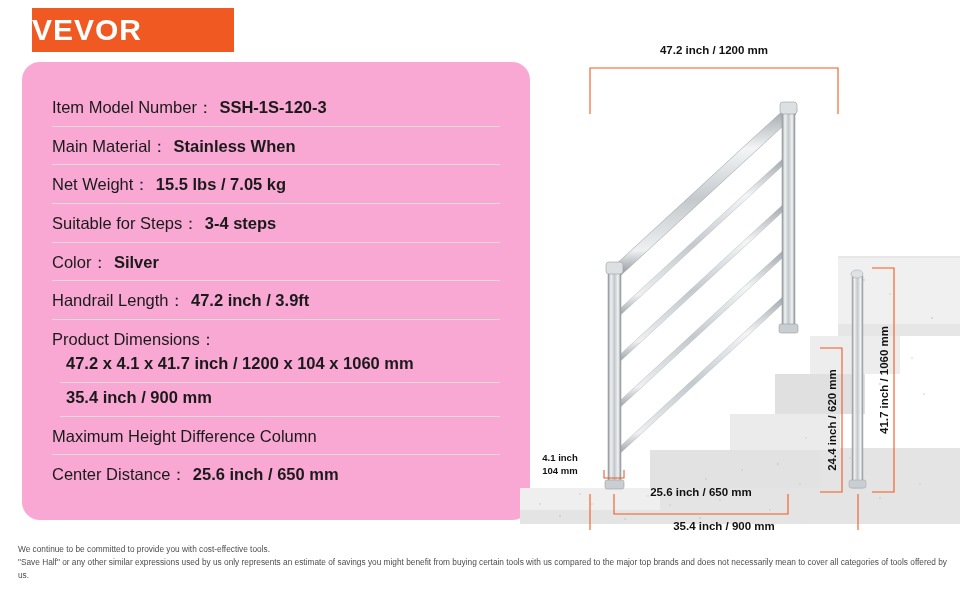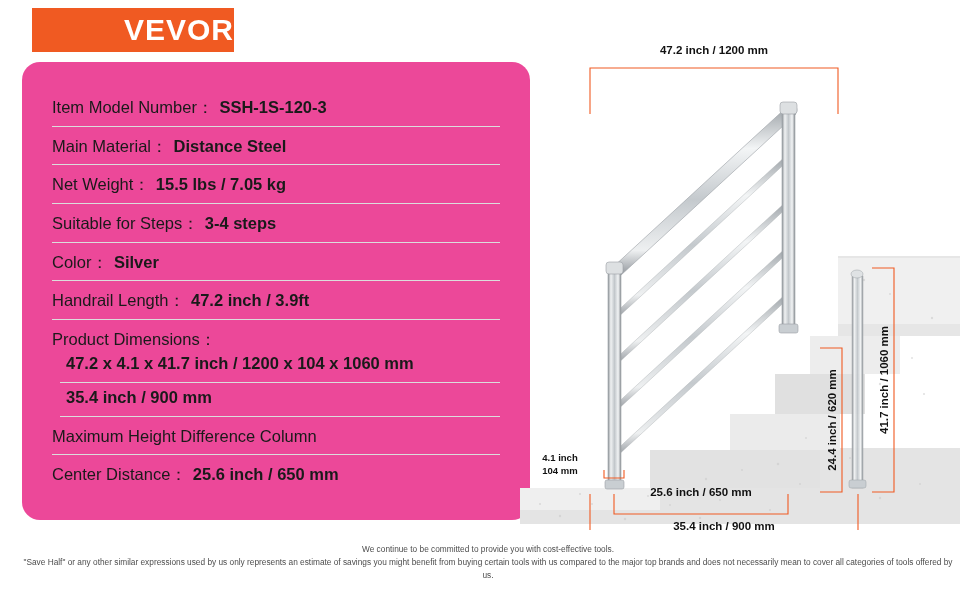--- a/index.html
+++ b/index.html
@@ -18,38 +18,38 @@
   
   .logo {
     position: absolute;
     left: 32px;
     top: 8px;
     width: 202px;
     height: 44px;
     background: #f05a22;
     display: flex;
     align-items: center;
-    justify-content: flex-end;
+    justify-content: flex-start;
   }
   .logo-text {
     color: #ffffff;
     font-size: 30px;
     font-weight: bold;
     letter-spacing: 1px;
     font-family: "Liberation Sans", sans-serif;
   }
 
   
   .spec-card {
     position: absolute;
     left: 22px;
     top: 62px;
     width: 508px;
     height: 458px;
-    background: #ec4899;
+    background: #f9a8d4;
     border-radius: 18px;
     box-sizing: border-box;
     padding: 26px 30px 20px 30px;
   }
   .spec-list {
     display: block;
   }
   .spec-row {
     border-bottom: 1px solid #dcdcdc;
     padding: 9px 0 8px 0;
@@ -92,42 +92,41 @@
 
   
   .footer {
     position: absolute;
     left: 18px;
     top: 543px;
     width: 940px;
     color: #4d4d4d;
     font-size: 8.3px;
     line-height: 1.55;
-    text-align: center;
   }
   .footer p {
     margin: 0;
   }
 </style>
 </head>
 <body>
 
 <div class="logo">
   <span class="logo-text">VEVOR</span>
 </div>
 
 <div class="spec-card">
   <div class="spec-list">
 
     <div class="spec-row">
       <span class="spec-label">Item Model Number：</span><span class="spec-value">SSH-1S-120-3</span>
     </div>
 
     <div class="spec-row">
-      <span class="spec-label">Main Material：</span><span class="spec-value">Distance Steel</span>
+      <span class="spec-label">Main Material：</span><span class="spec-value">Stainless When</span>
     </div>
 
     <div class="spec-row">
       <span class="spec-label">Net Weight：</span><span class="spec-value">15.5 lbs / 7.05 kg</span>
     </div>
 
     <div class="spec-row">
       <span class="spec-label">Suitable for Steps：</span><span class="spec-value">3-4 steps</span>
     </div>
 

